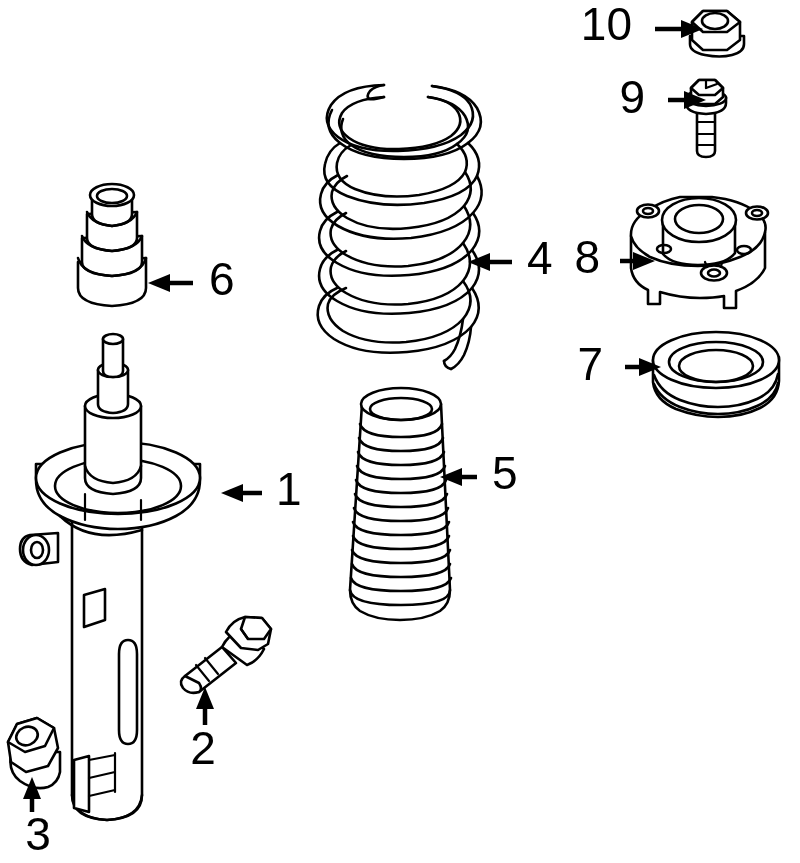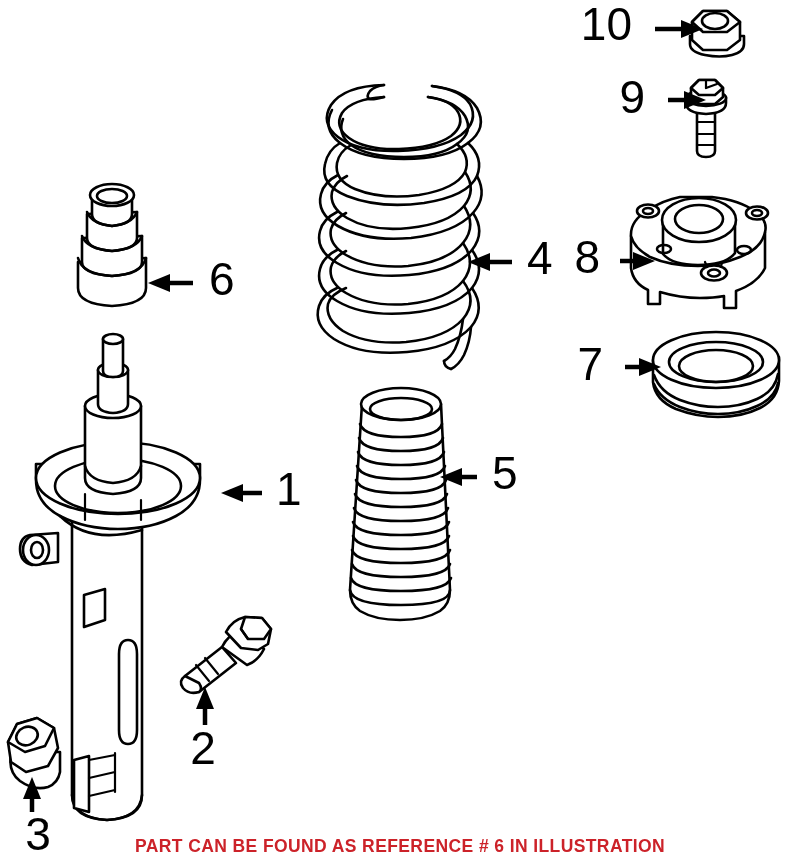--- a/index.html
+++ b/index.html
@@ -381,15 +381,14 @@
     <text class="callout-text" x="527" y="262" text-anchor="start">4</text>
     <text class="callout-text" x="492" y="477" text-anchor="start">5</text>
     <text class="callout-text" x="209" y="283" text-anchor="start">6</text>
     <text class="callout-text" x="603" y="368" text-anchor="end">7</text>
     <text class="callout-text" x="600" y="261" text-anchor="end">8</text>
     <text class="callout-text" x="645" y="101" text-anchor="end">9</text>
     <text class="callout-text" x="632" y="28" text-anchor="end">10</text>
 
   </svg>
 
-  <div id="footer-note">PART CAN BE FOUND AS REFERENCE # 6 IN ILLUSTRATION</div>
 
 </div>
 
 </body></html>

